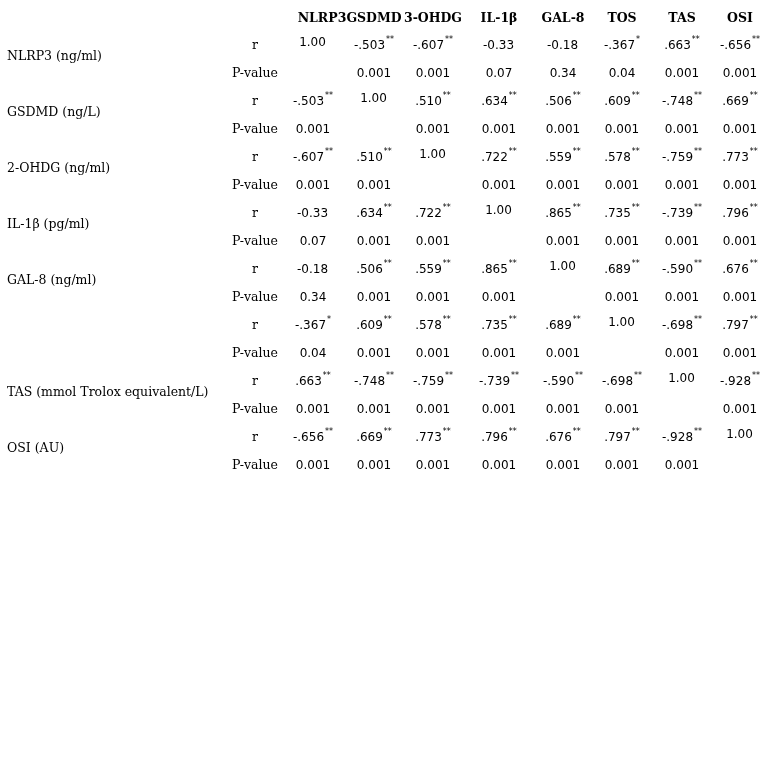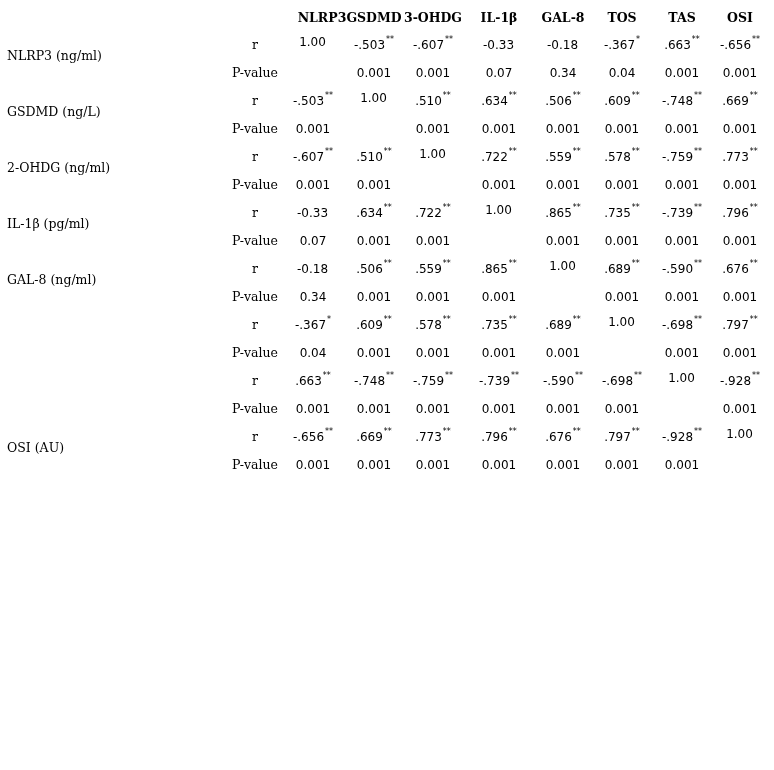--- a/index.html
+++ b/index.html
@@ -216,20 +216,21 @@
         <div class="cell p" style="left: 282px;">0.04</div>
         <div class="cell p" style="left: 343px;">0.001</div>
         <div class="cell p" style="left: 402px;">0.001</div>
         <div class="cell p" style="left: 468px;">0.001</div>
         <div class="cell p" style="left: 532px;">0.001</div>
         <div class="cell p" style="left: 591px;"></div>
         <div class="cell p" style="left: 651px;">0.001</div>
         <div class="cell p" style="left: 709px;">0.001</div>
       </div>
       <div class="var-block" style="top: 371px;">
+        <div class="var-label">TAS (mmol Trolox equivalent/L)</div>
         <div class="stat-label stat-r">r</div>
         <div class="stat-label stat-p">P-value</div>
         <div class="cell r" style="left: 282px;"><span>.663</span><span class="sig">**</span></div>
         <div class="cell r" style="left: 343px;"><span>-.748</span><span class="sig">**</span></div>
         <div class="cell r" style="left: 402px;"><span>-.759</span><span class="sig">**</span></div>
         <div class="cell r" style="left: 468px;"><span>-.739</span><span class="sig">**</span></div>
         <div class="cell r" style="left: 532px;"><span>-.590</span><span class="sig">**</span></div>
         <div class="cell r" style="left: 591px;"><span>-.698</span><span class="sig">**</span></div>
         <div class="cell r diag" style="left: 651px;"><span>1.00</span><span class="sig"></span></div>
         <div class="cell r" style="left: 709px;"><span>-.928</span><span class="sig">**</span></div>

